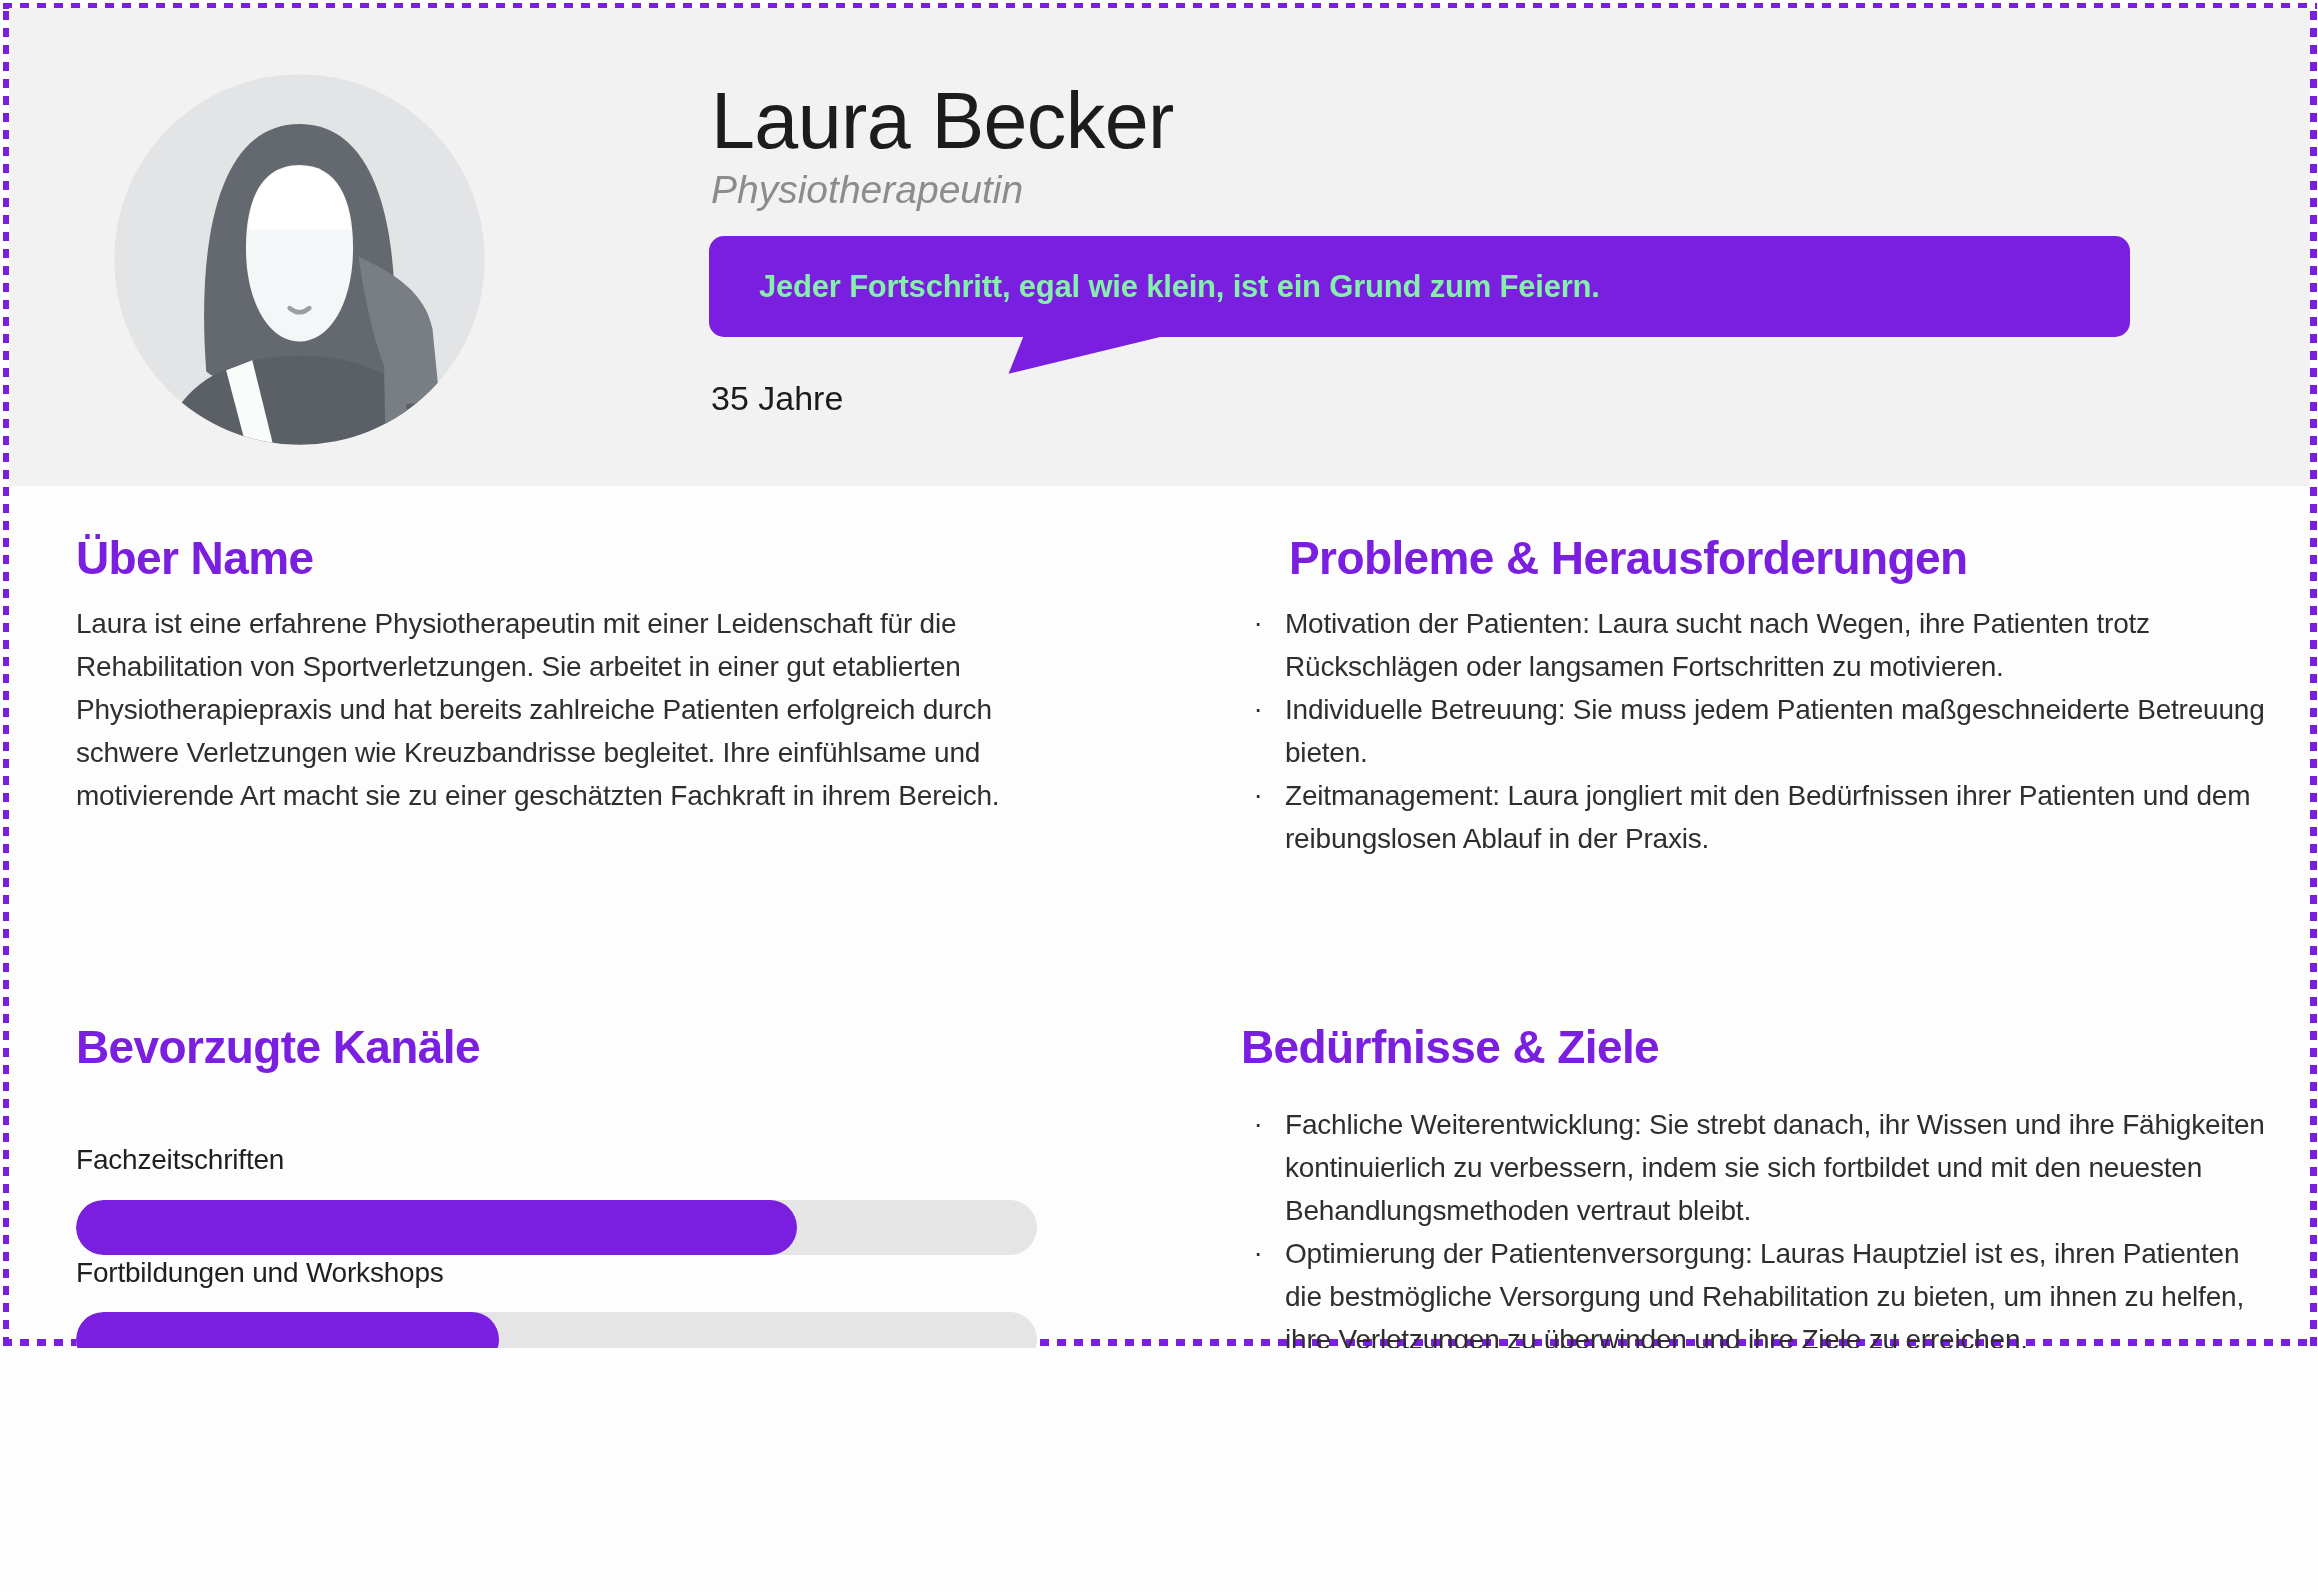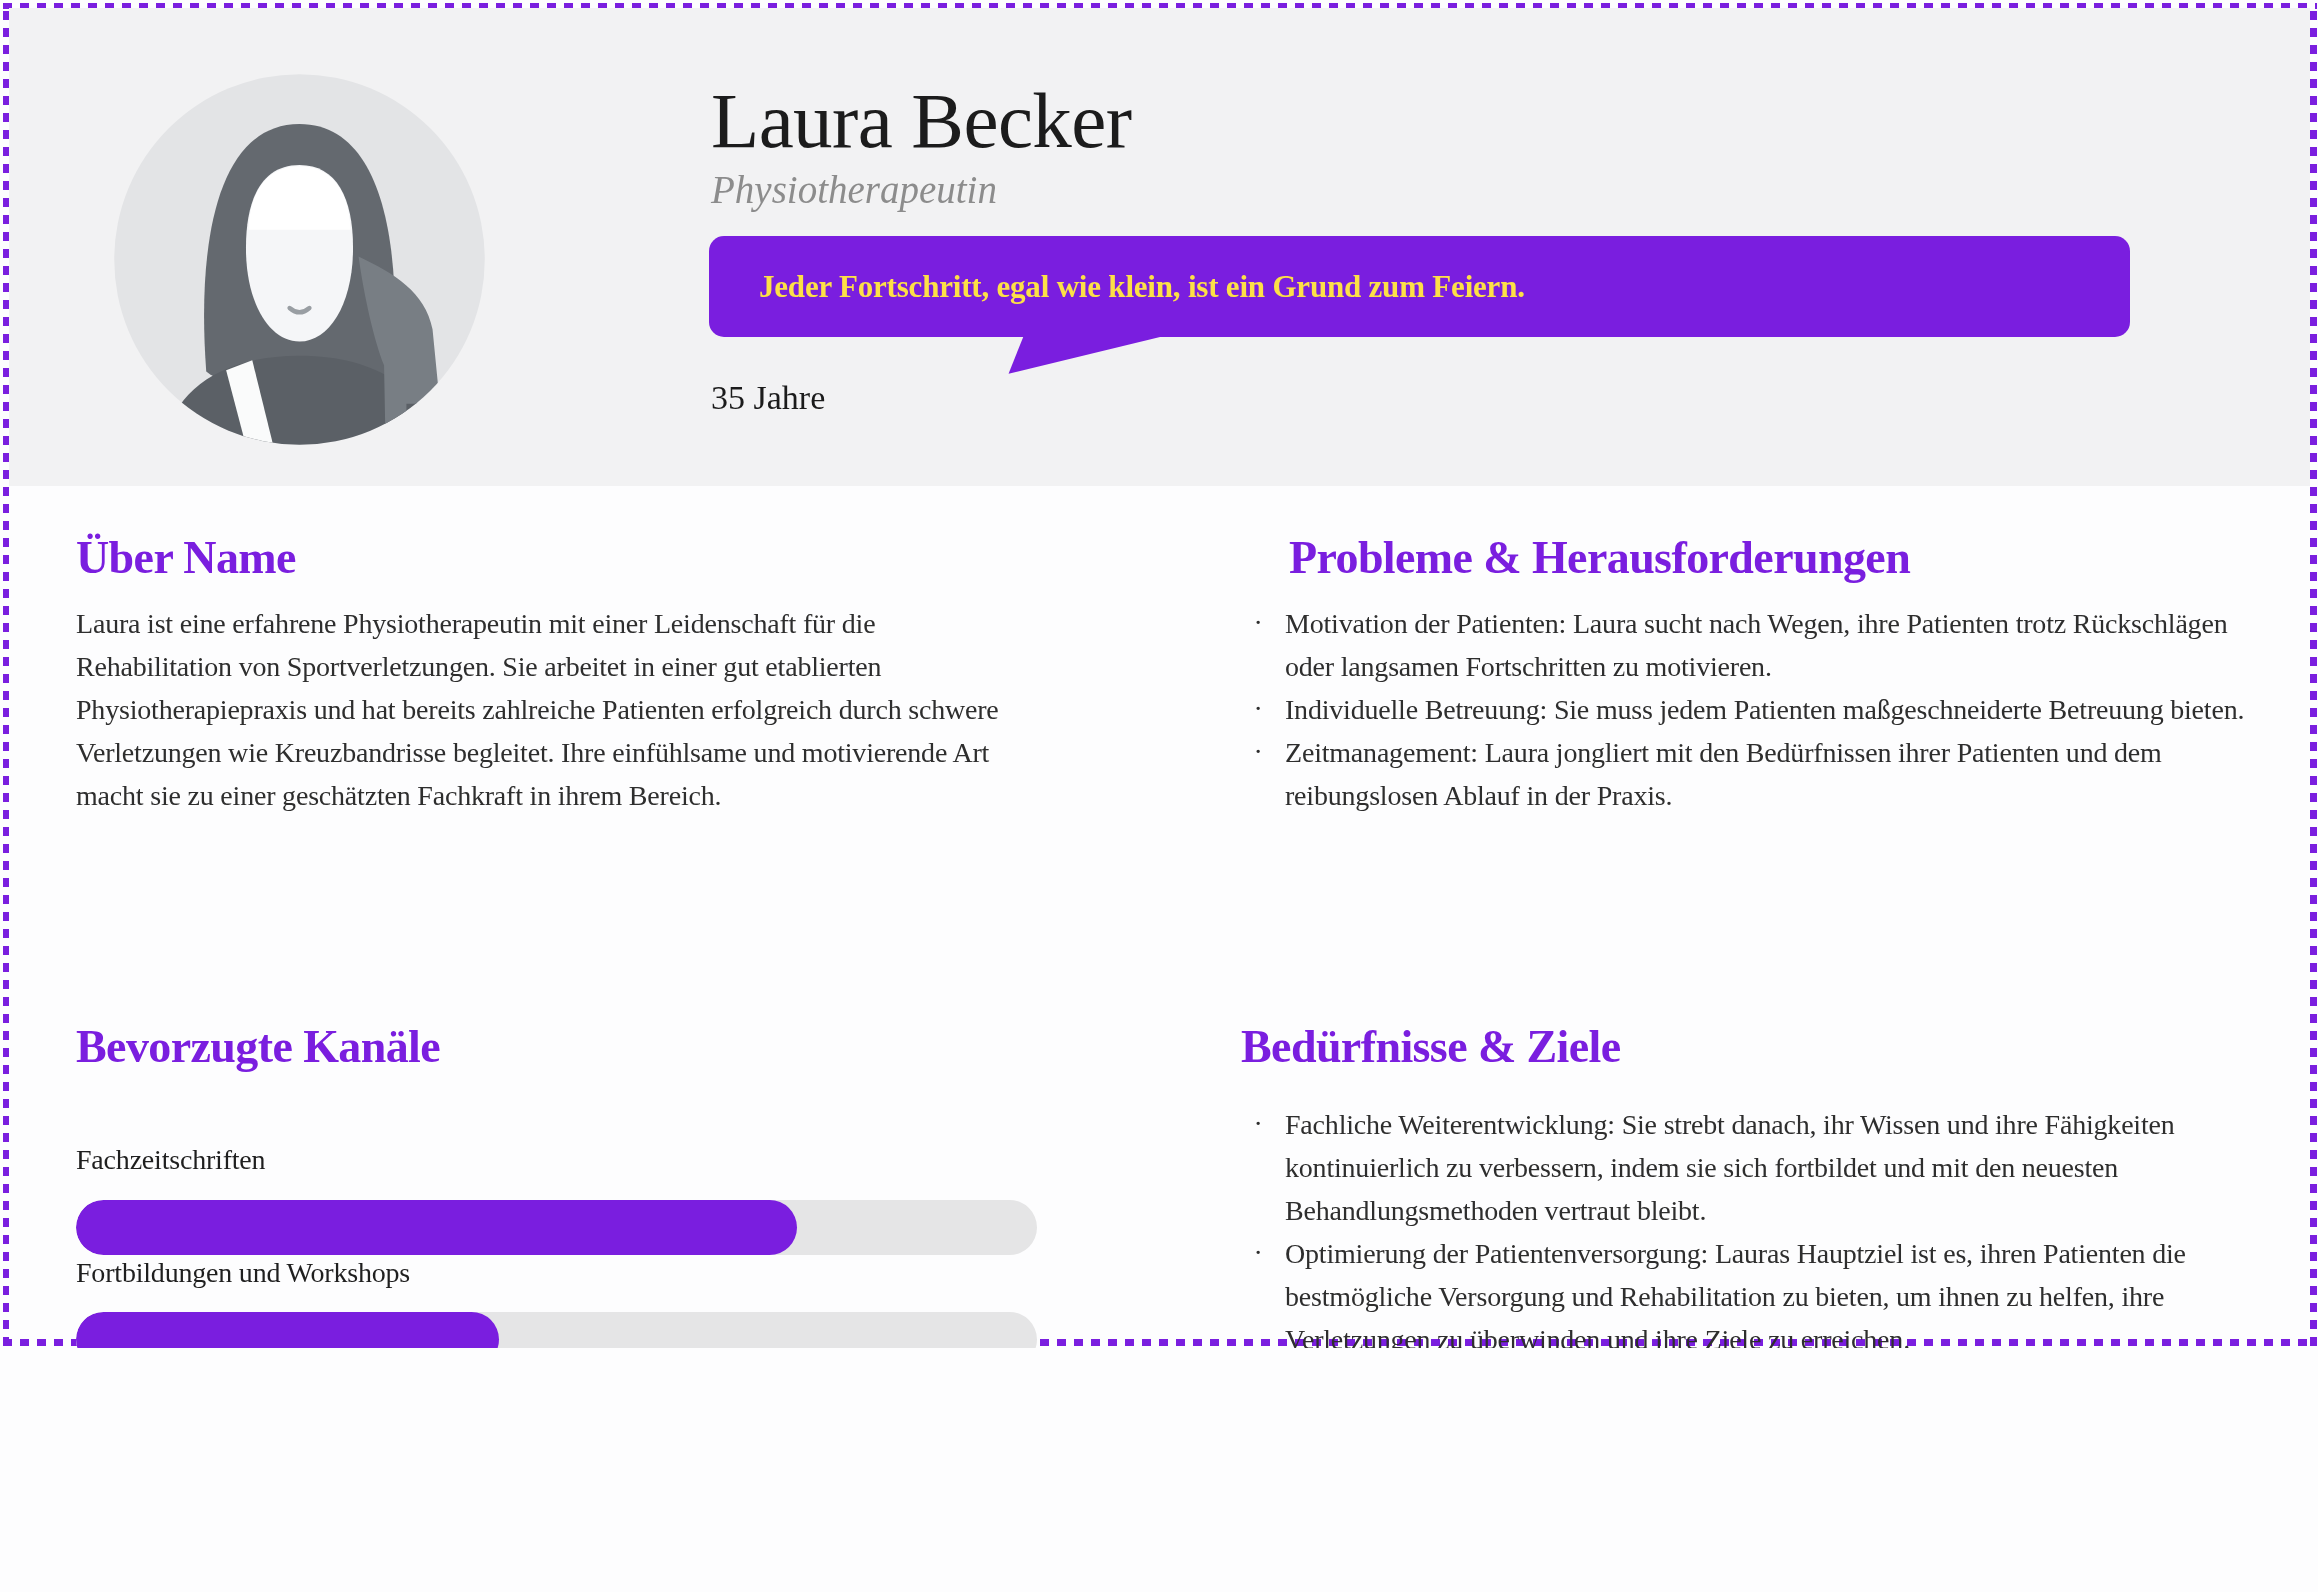--- a/index.html
+++ b/index.html
@@ -4,37 +4,37 @@
 <style>
   :root{
     --accent:#7A1EDF;
     --header-bg:#F2F2F3;
     --track:#E5E5E6;
     --body-text:#2E2E2E;
   }
   html,body{margin:0;padding:0;background:#FDFDFE;}
   .page{
     position:relative;width:2319px;height:1348px;background:#FDFDFE;overflow:hidden;
-    font-family:Liberation Serif, serif;color:var(--body-text);
+    font-family:Liberation Sans, sans-serif;color:var(--body-text);
   }
   
   .b-h{position:absolute;left:2.5px;right:2.5px;height:6.3px;
        background:repeating-linear-gradient(90deg,var(--accent) 0 8.8px,transparent 8.8px 17px);}
   .b-v{position:absolute;top:2.5px;bottom:2.5px;width:6.3px;
        background:repeating-linear-gradient(0deg,var(--accent) 0 8.8px,transparent 8.8px 17px);}
   .b-top{top:2.5px}.b-bottom{bottom:2.5px}.b-left{left:2.5px}.b-right{right:2.5px}
 
   .header-band{position:absolute;top:7.5px;left:8.8px;right:8.8px;height:478px;background:var(--header-bg);}
   .avatar{position:absolute;left:113px;top:73px;width:373px;height:373px;}
 
   .name{position:absolute;left:711px;top:74px;font-size:79px;line-height:1.2;font-weight:500;color:#1C1C1C;letter-spacing:-0.6px;}
   .role{position:absolute;left:711px;top:167px;font-size:39px;line-height:1.2;font-style:italic;color:#8C8C8C;}
   .bubble{position:absolute;left:709px;top:236px;width:1421px;height:101px;background:var(--accent);
           border-radius:15px;display:flex;align-items:center;box-sizing:border-box;padding:0 38px 0 50px;}
-  .bubble-text{color:#fde047;font-size:31px;font-weight:700;letter-spacing:-0.2px;white-space:nowrap;}
+  .bubble-text{color:#86efac;font-size:31px;font-weight:700;letter-spacing:-0.2px;white-space:nowrap;}
   .bubble-tail{position:absolute;left:996px;top:336px;width:182px;height:39px;}
   .age{position:absolute;left:711px;top:379px;font-size:34px;color:#1B1B1B;}
 
   .sec-title{position:absolute;font-size:46px;font-weight:700;color:var(--accent);letter-spacing:-0.6px;line-height:1.1;}
   .t-about{left:76px;top:533px;}
   .t-problems{left:1241px;top:533px;margin-left:48px;}
   .t-channels{left:76px;top:1022px;}
   .t-goals{left:1241px;top:533px;top:1022px;}
 
   .about-text{position:absolute;left:76px;top:602px;width:958px;font-size:28px;line-height:43px;letter-spacing:-0.2px;}

